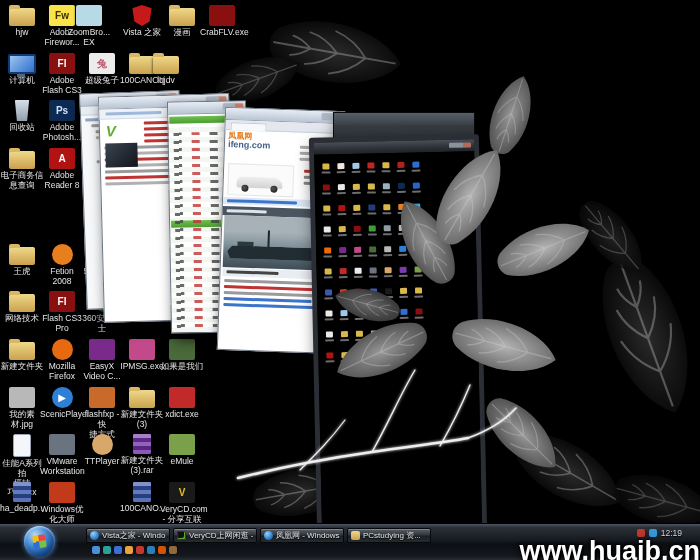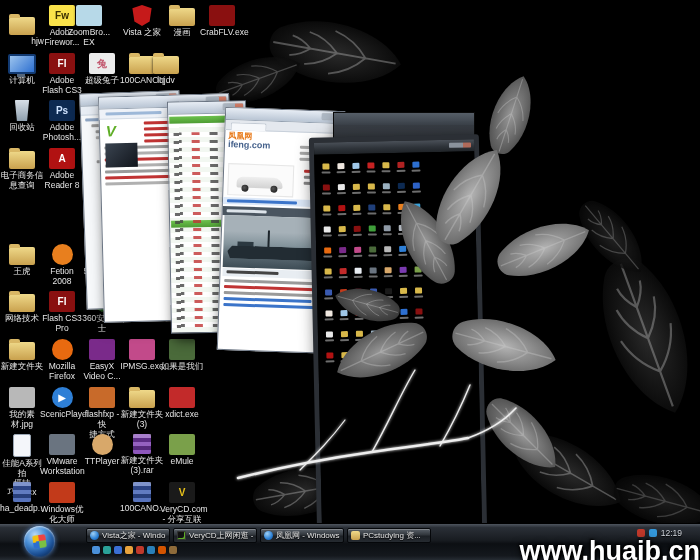--- a/index.html
+++ b/index.html
@@ -166,21 +166,21 @@
     <use href="#leaf" transform="translate(255,80) rotate(70) scale(0.6)" fill="url(#gD)" opacity="0.8"></use>
     <use href="#leaf" transform="translate(645,330) rotate(160) scale(1.1)" fill="url(#gD)"></use>
     <use href="#leaf" transform="translate(610,235) rotate(140) scale(0.6)" fill="url(#gD)" opacity="0.8"></use>
     <use href="#leaf" transform="translate(300,492) rotate(80) scale(0.7)" fill="url(#gD)"></use>
     <use href="#leaf" transform="translate(435,508) rotate(95) scale(0.65)" fill="url(#gD)"></use>
     <use href="#leaf" transform="translate(565,470) rotate(120) scale(0.8)" fill="url(#gD)"></use>
     <use href="#leaf" transform="translate(660,500) rotate(105) scale(0.7)" fill="url(#gD)" opacity="0.7"></use>
   </svg>
 
   <div class="desk">
-      <div class="dicon" style="left: 0px; top: 14px; text-align: right;">
+      <div class="dicon" style="left: 0px; top: 5px;">
         <div class="dg k-folder"></div>
         <div class="dlabel">hjw</div>
       </div>
       <div class="dicon" style="left: 40px; top: 5px;">
         <div class="dg k-tile" style="background: rgb(249, 226, 74); color: rgb(58, 48, 0);">Fw</div>
         <div class="dlabel">Adobe
 Firewor...</div>
       </div>
       <div class="dicon" style="left: 67px; top: 5px;">
         <div class="dg k-tile" style="background: rgb(183, 217, 232);"></div>

